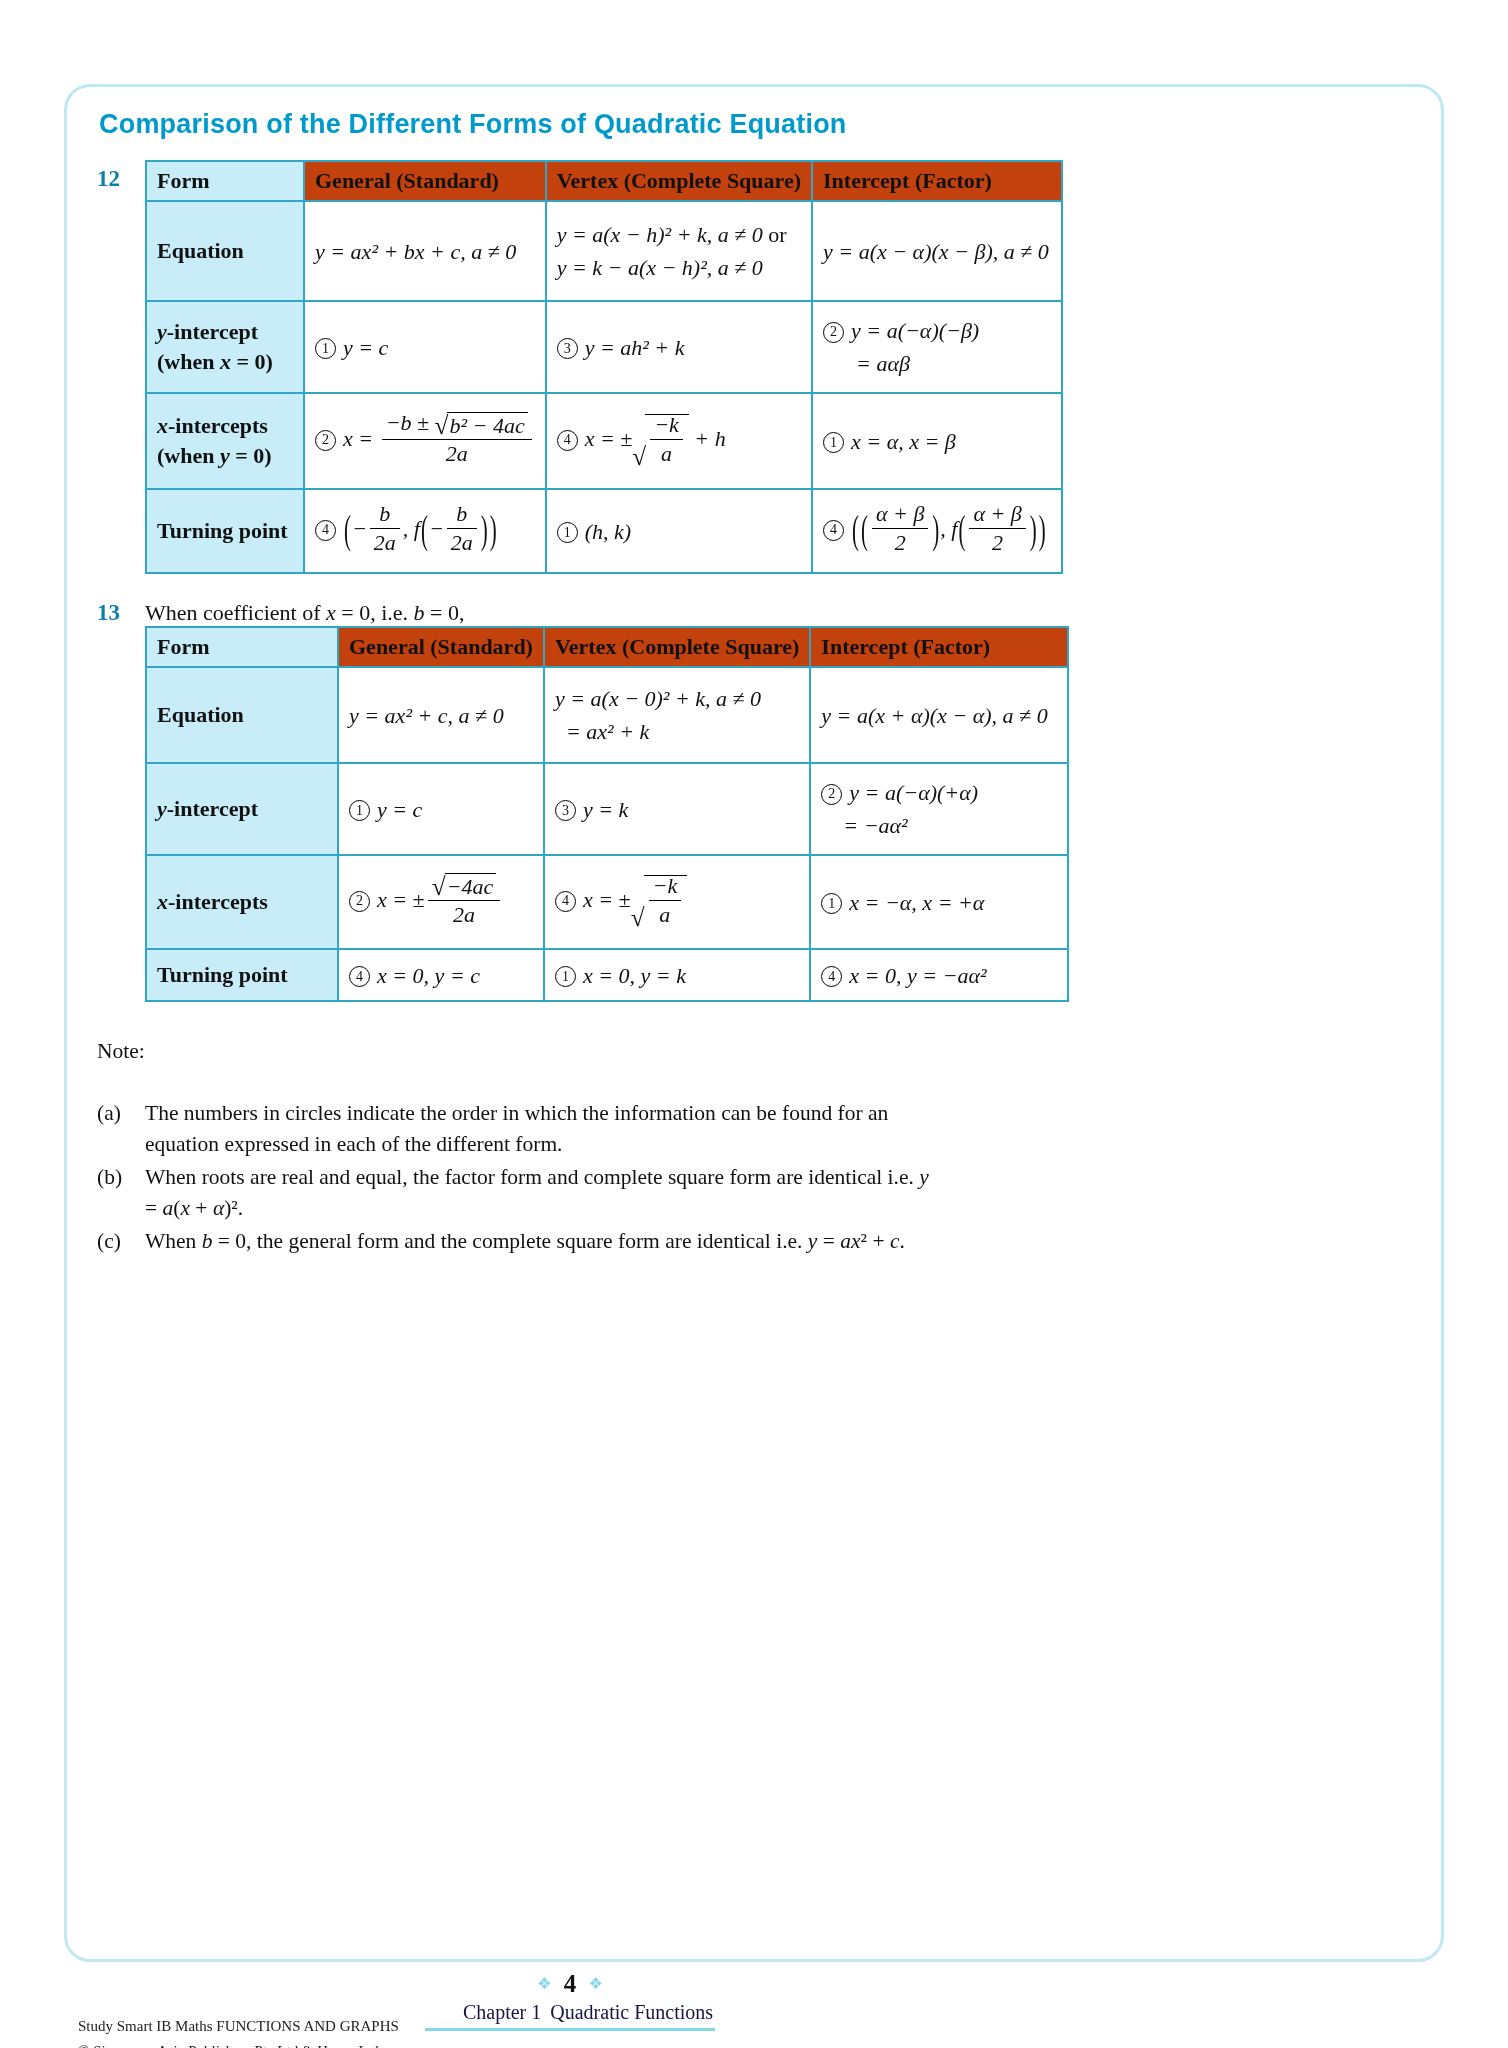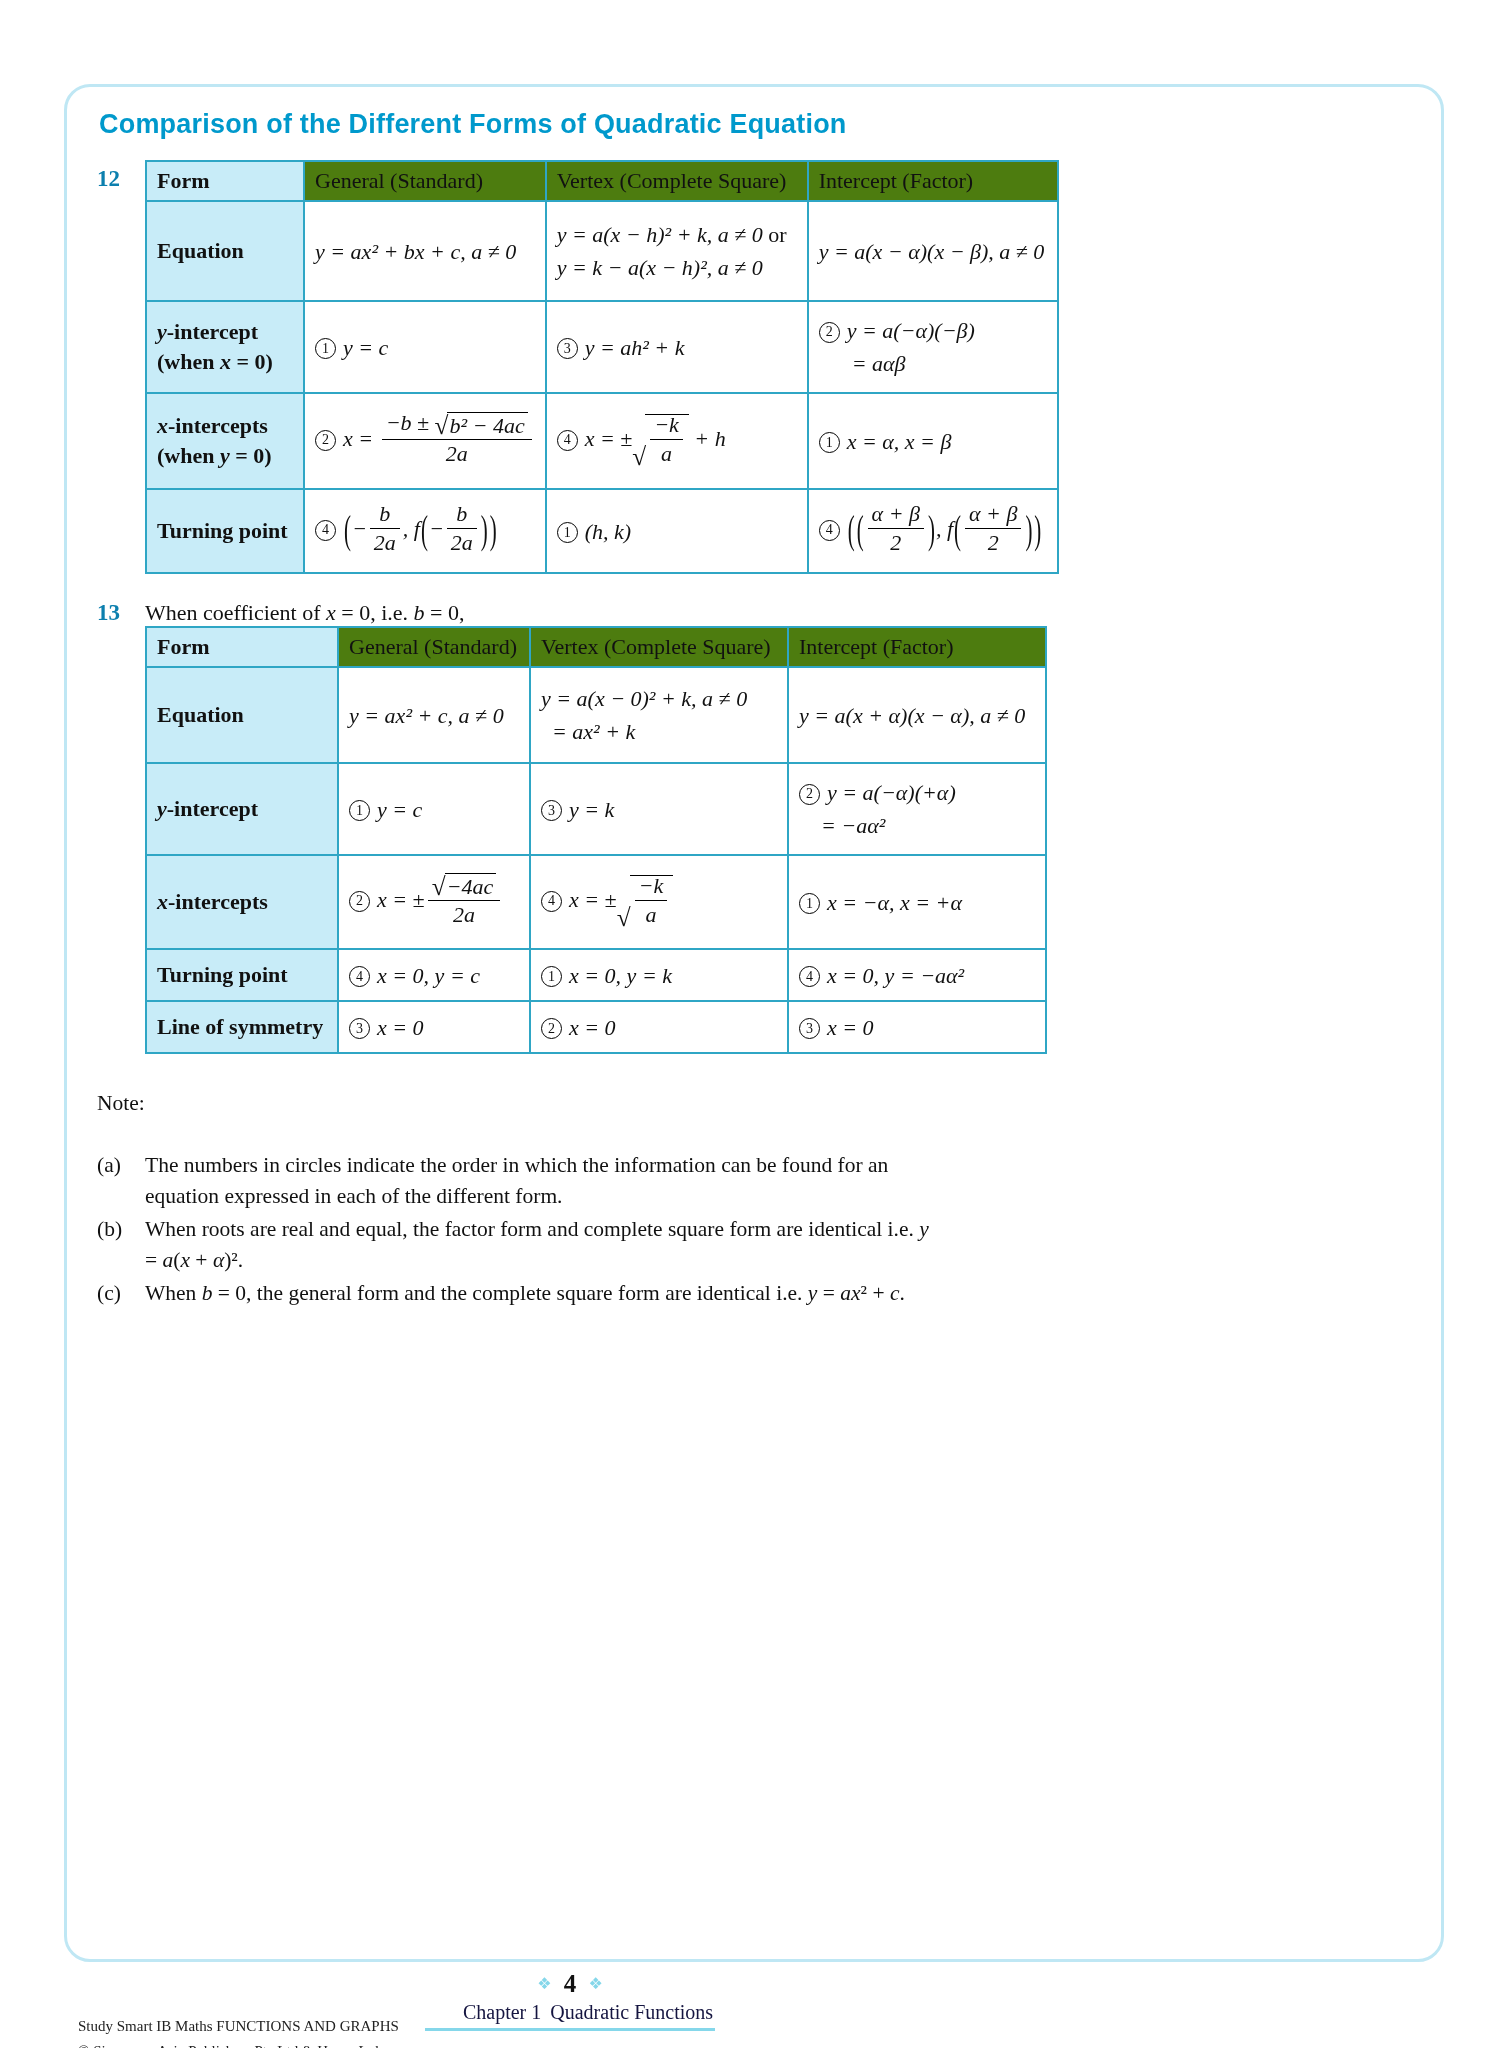--- a/index.html
+++ b/index.html
@@ -27,21 +27,21 @@
   }
   .item13 { margin-top: 20px; }
   .intro { font-size: 22px; padding-top: 6px; }
 
   table.qtable { border-collapse: collapse; table-layout: fixed; font-size: 22px; }
   .qtable th, .qtable td {
     border: 2px solid var(--table_border, #2fa6c5);
     padding: 6px 10px; text-align: left; vertical-align: middle;
     white-space: nowrap; font-weight: normal;
   }
-  .qtable thead th { background: #4d7c0f; }
+  .qtable thead th { background: #c2410c; font-weight: bold; }
   .qtable th.formcell, .qtable tbody th {
     background: var(--header_bg, #c8ecf8); font-weight: bold;
   }
   .qtable tbody th { line-height: 1.35; }
   .qtable td.math { font-style: italic; line-height: 1.5; }
 
   .t12 col.c0 { width: 158px; } .t12 col.c1 { width: 232px; }
   .t12 col.c2 { width: 262px; } .t12 col.c3 { width: 250px; }
   .t13 col.c0 { width: 192px; } .t13 col.c1 { width: 192px; }
   .t13 col.c2 { width: 258px; } .t13 col.c3 { width: 258px; }
@@ -235,26 +235,20 @@
                       </span></span>
                   </span></td>
                 <td class="math"><span class="circ">1</span>x = −α, x = +α</td>
               </tr>
               <tr>
                 <th>Turning point</th>
                 <td class="math"><span class="circ">4</span>x = 0, y = c</td>
                 <td class="math"><span class="circ">1</span>x = 0, y = k</td>
                 <td class="math"><span class="circ">4</span>x = 0, y = −aα²</td>
               </tr>
-              <tr>
-                <th>Line of symmetry</th>
-                <td class="math"><span class="circ">3</span>x = 0</td>
-                <td class="math"><span class="circ">2</span>x = 0</td>
-                <td class="math"><span class="circ">3</span>x = 0</td>
-              </tr>
             </tbody>
         </table>
       </div>
     </div>
 
     <div class="note">
       <span class="note-label">Note:</span>
       <div class="note-items">
         <div class="note-item">
           <span class="note-letter">(a)</span>

